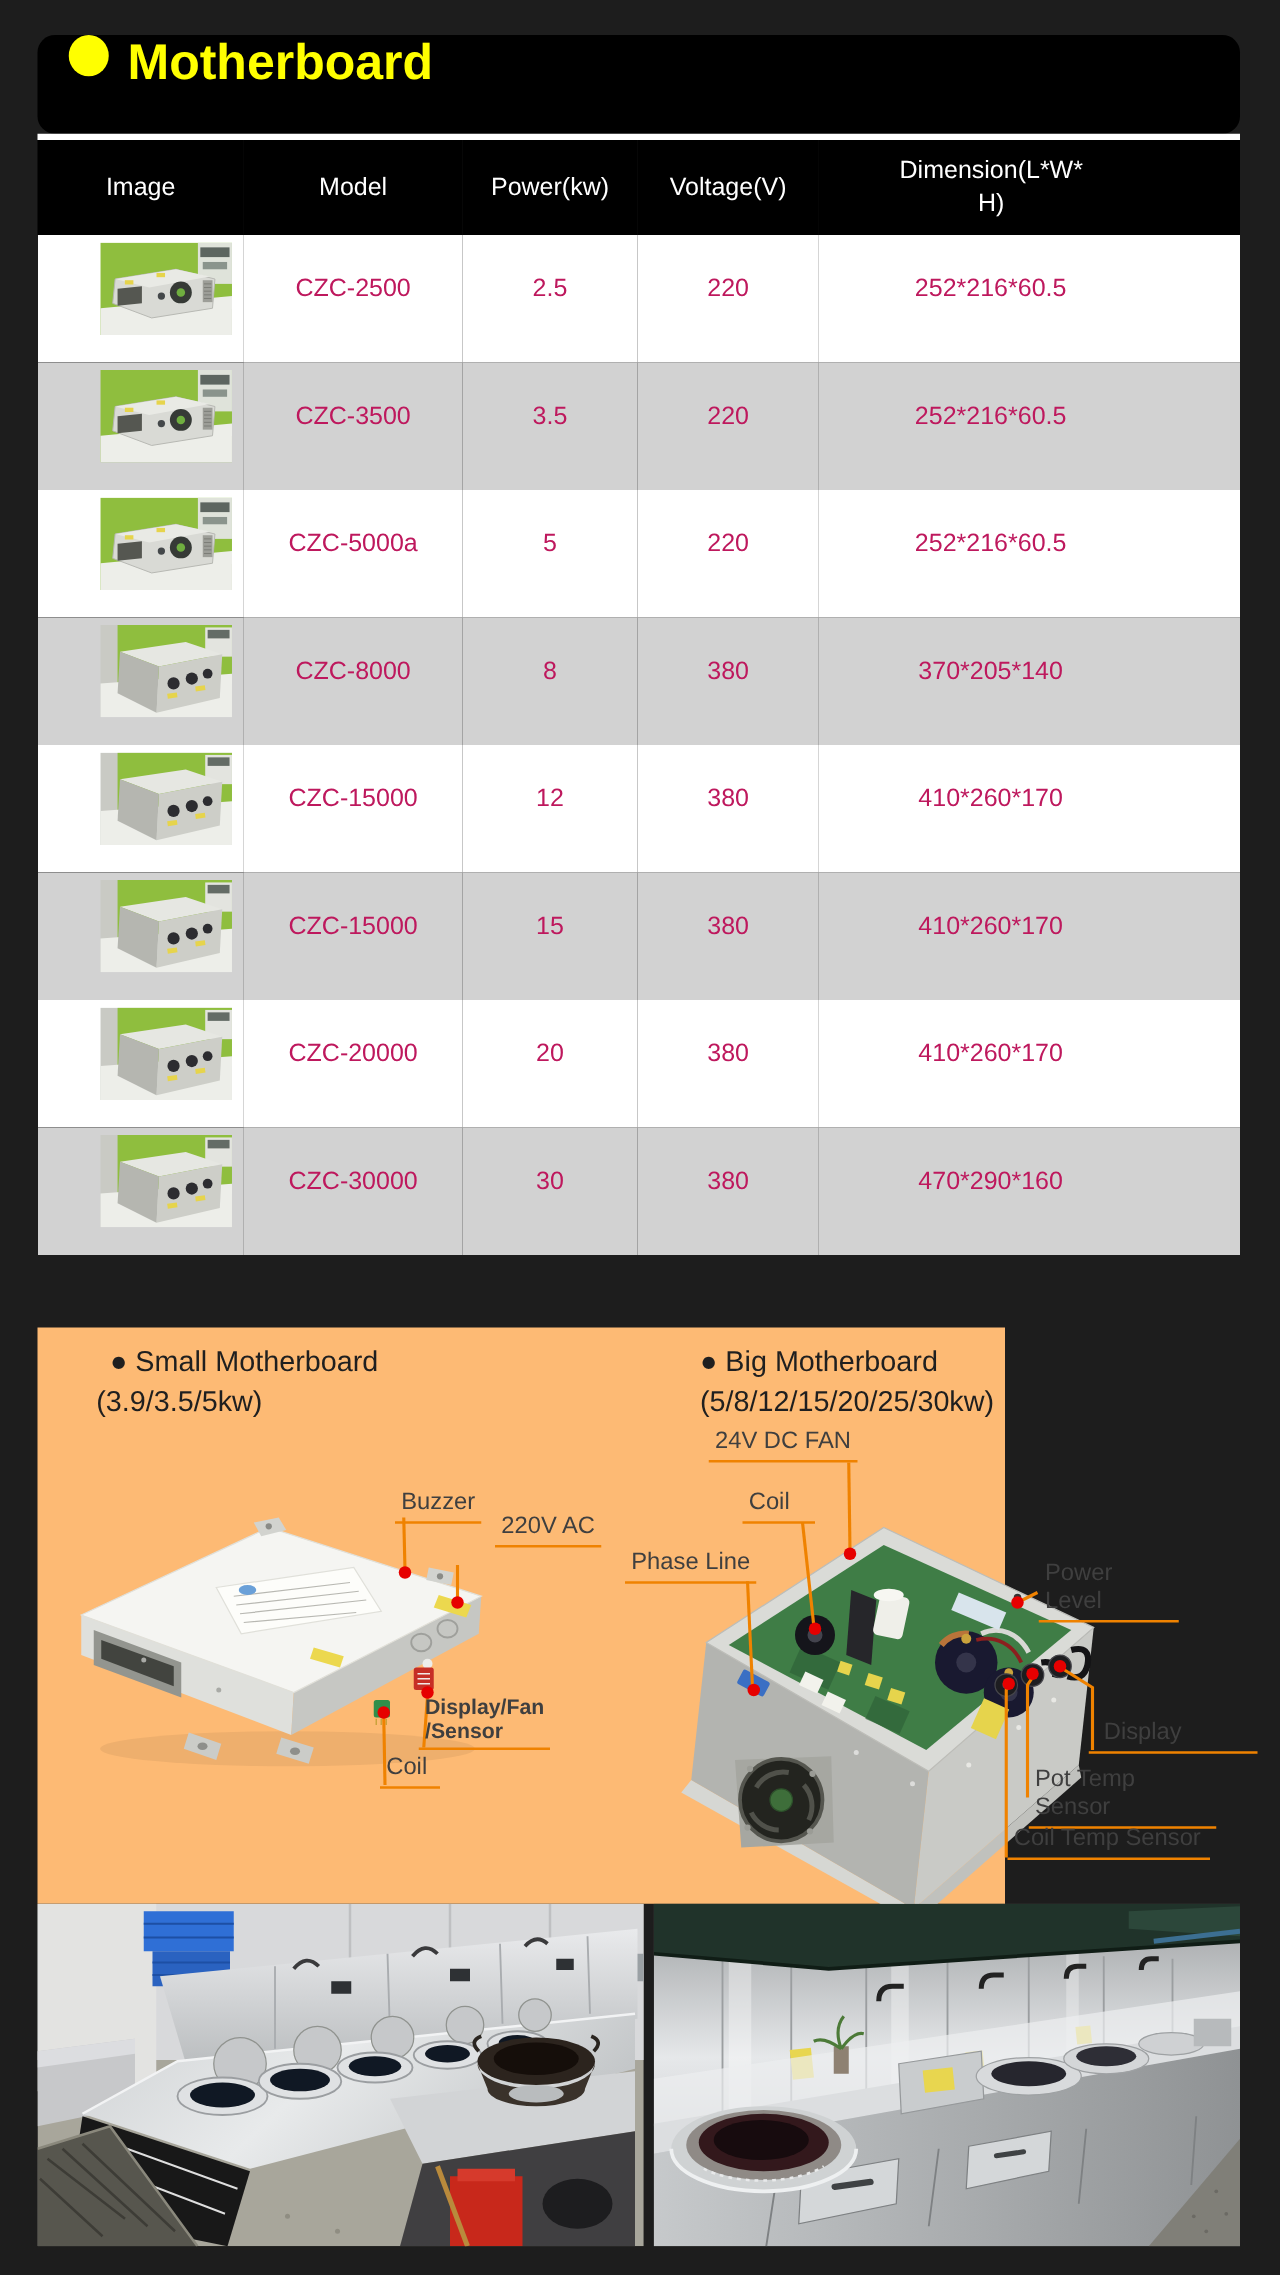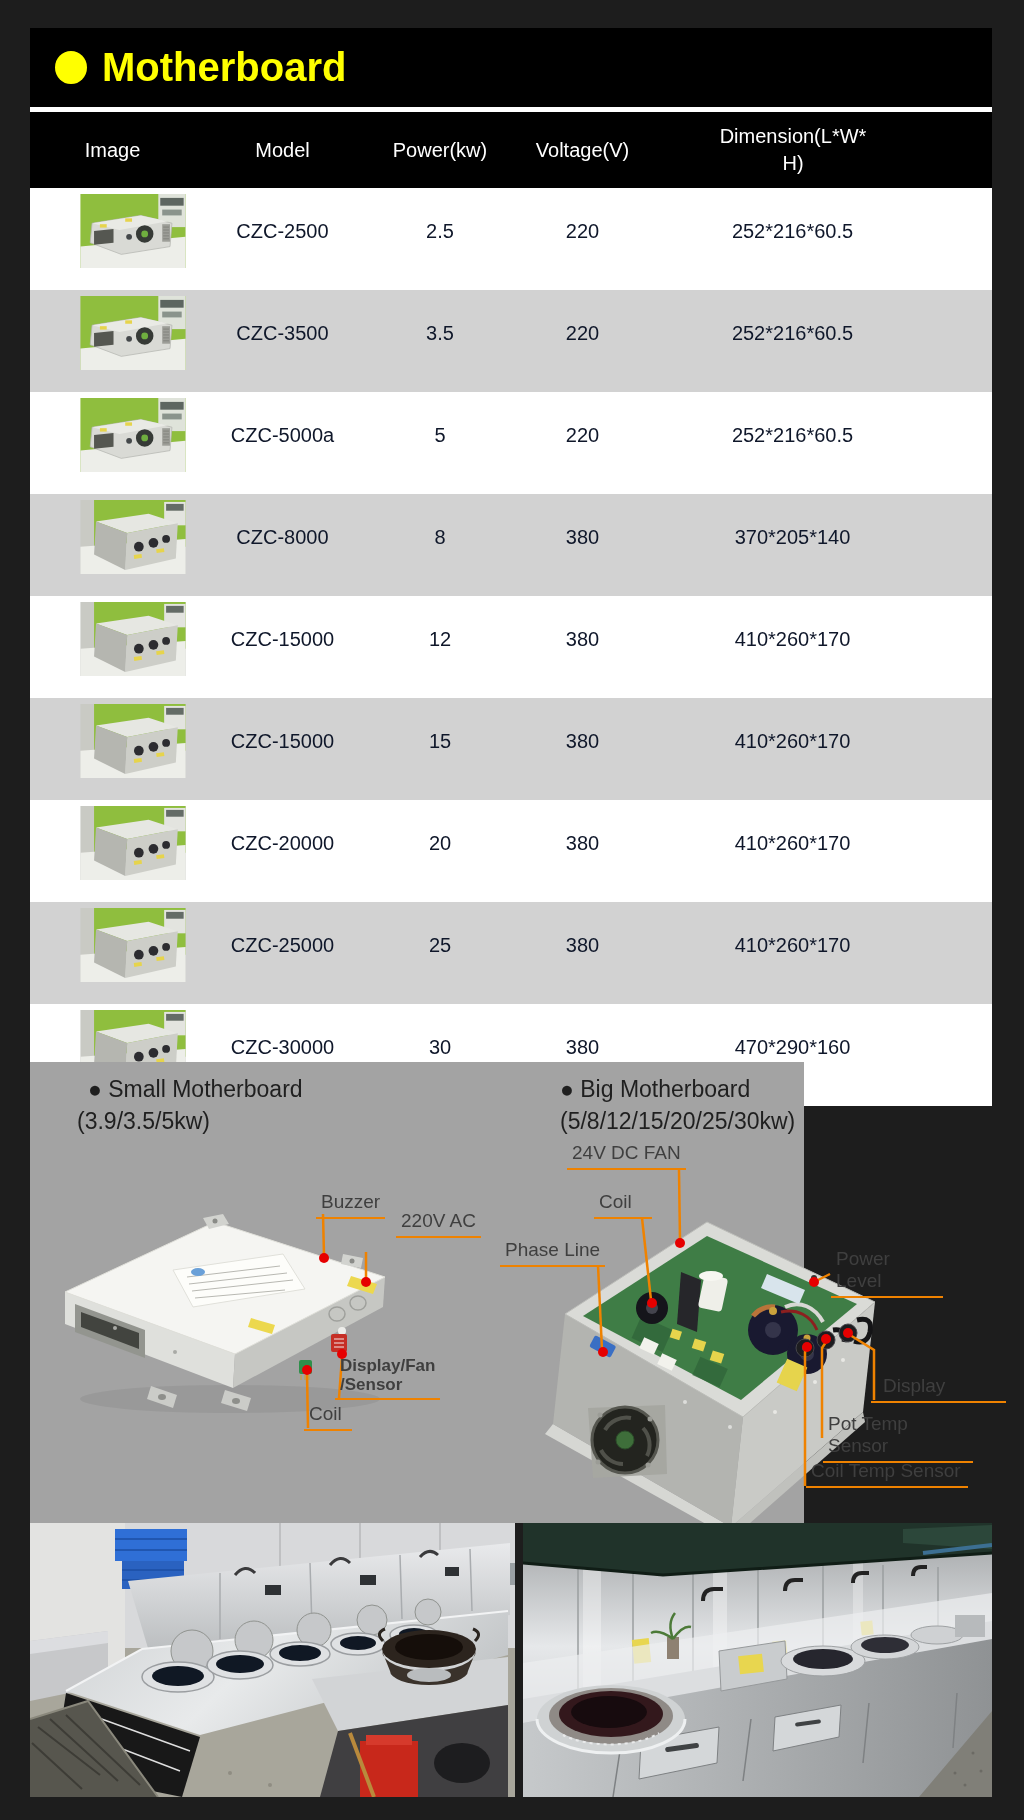--- a/index.html
+++ b/index.html
@@ -1,38 +1,38 @@
 <!DOCTYPE html>
 <html><head>
 <meta charset="utf-8">
 <style>
   html,body{margin:0;padding:0;background:#1d1d1d;}
   .canvas{position:relative;width:1024px;height:1820px;background:#1d1d1d;overflow:hidden;
           font-family:"Liberation Sans","DejaVu Sans",sans-serif;}
   
   .title-bar{position:absolute;left:30px;top:28px;width:962px;height:79px;background:#000;
-             display:flex;align-items:center;}
+             display:flex;border-radius:14px;}
   .bullet-dot{width:32px;height:33px;border-radius:50%;background:var(--accent,#ffff00);margin-left:25px;}
   .title-text{color:var(--accent,#ffff00);font-size:40px;font-weight:bold;margin-left:15px;}
   .separator{position:absolute;left:30px;top:107px;width:962px;height:5px;background:#ffffff;}
   
   .spec-table{position:absolute;left:30px;top:112px;width:962px;border-collapse:collapse;table-layout:fixed;}
   .spec-table th{background:#000;color:#fff;font-size:20px;font-weight:normal;height:74px;
                  text-align:center;vertical-align:middle;}
   .th-wrap{display:inline-block;word-break:break-all;line-height:27px;}
   .dim-col .th-wrap{max-width:158px;}
-  .spec-table td{height:86px;font-size:20px;color:#0f172a;text-align:center;vertical-align:middle;
+  .spec-table td{height:86px;font-size:20px;color:#be185d;text-align:center;vertical-align:middle;
                  padding:0 0 16px 0;}
   .spec-table tbody tr:nth-child(odd){background:#ffffff;}
   .spec-table tbody tr:nth-child(even){background:var(--rowgray,#d2d2d2);}
   td.img-cell{position:relative;padding:0;}
   .prod-img{position:absolute;left:49px;top:6px;width:108px;height:74px;}
   td.dim-cell,th.dim-col{padding-right:62px;}
   
-  .diagram-panel{position:absolute;left:30px;top:1062px;width:774px;height:461px;background:#a3a3a3;}
+  .diagram-panel{position:absolute;left:30px;top:1062px;width:774px;height:461px;background:#fdba74;}
   .dg-heading{position:absolute;font-size:23px;color:#1f1f1f;white-space:nowrap;}
   .dg-sub{position:absolute;font-size:23px;color:#1f1f1f;white-space:nowrap;}
   .h-small{left:58px;top:14px;} .s-small{left:47px;top:46px;}
   .h-big{left:530px;top:14px;}  .s-big{left:530px;top:46px;}
   .callout{position:absolute;font-size:19px;line-height:22px;color:#3f3f3f;
            border-bottom:2px solid var(--orange,#ef8200);padding:0 5px 4px 5px;white-space:pre-line;}
   .co-buzzer{left:286px;top:129px;}
   .co-220v{left:332px;top:148px;margin-left:34px;}
   .co-dfs{left:305px;top:294px;font-weight:bold;font-size:17px;line-height:19px;}
   .co-coil-l{left:274px;top:341px;min-width:38px;}
@@ -181,31 +181,20 @@
         <td class="dim-cell">410*260*170</td>
       </tr>
       <tr>
         <td class="img-cell">
             <svg class="prod-img">
               <use href="#prod-big"></use>
             </svg>
           </td>
         <td>CZC-20000</td>
         <td>20</td>
-        <td>380</td>
-        <td class="dim-cell">410*260*170</td>
-      </tr>
-      <tr>
-        <td class="img-cell">
-            <svg class="prod-img">
-              <use href="#prod-big"></use>
-            </svg>
-          </td>
-        <td>CZC-25000</td>
-        <td>25</td>
         <td>380</td>
         <td class="dim-cell">410*260*170</td>
       </tr>
       <tr>
         <td class="img-cell">
             <svg class="prod-img">
               <use href="#prod-big"></use>
             </svg>
           </td>
         <td>CZC-30000</td>

